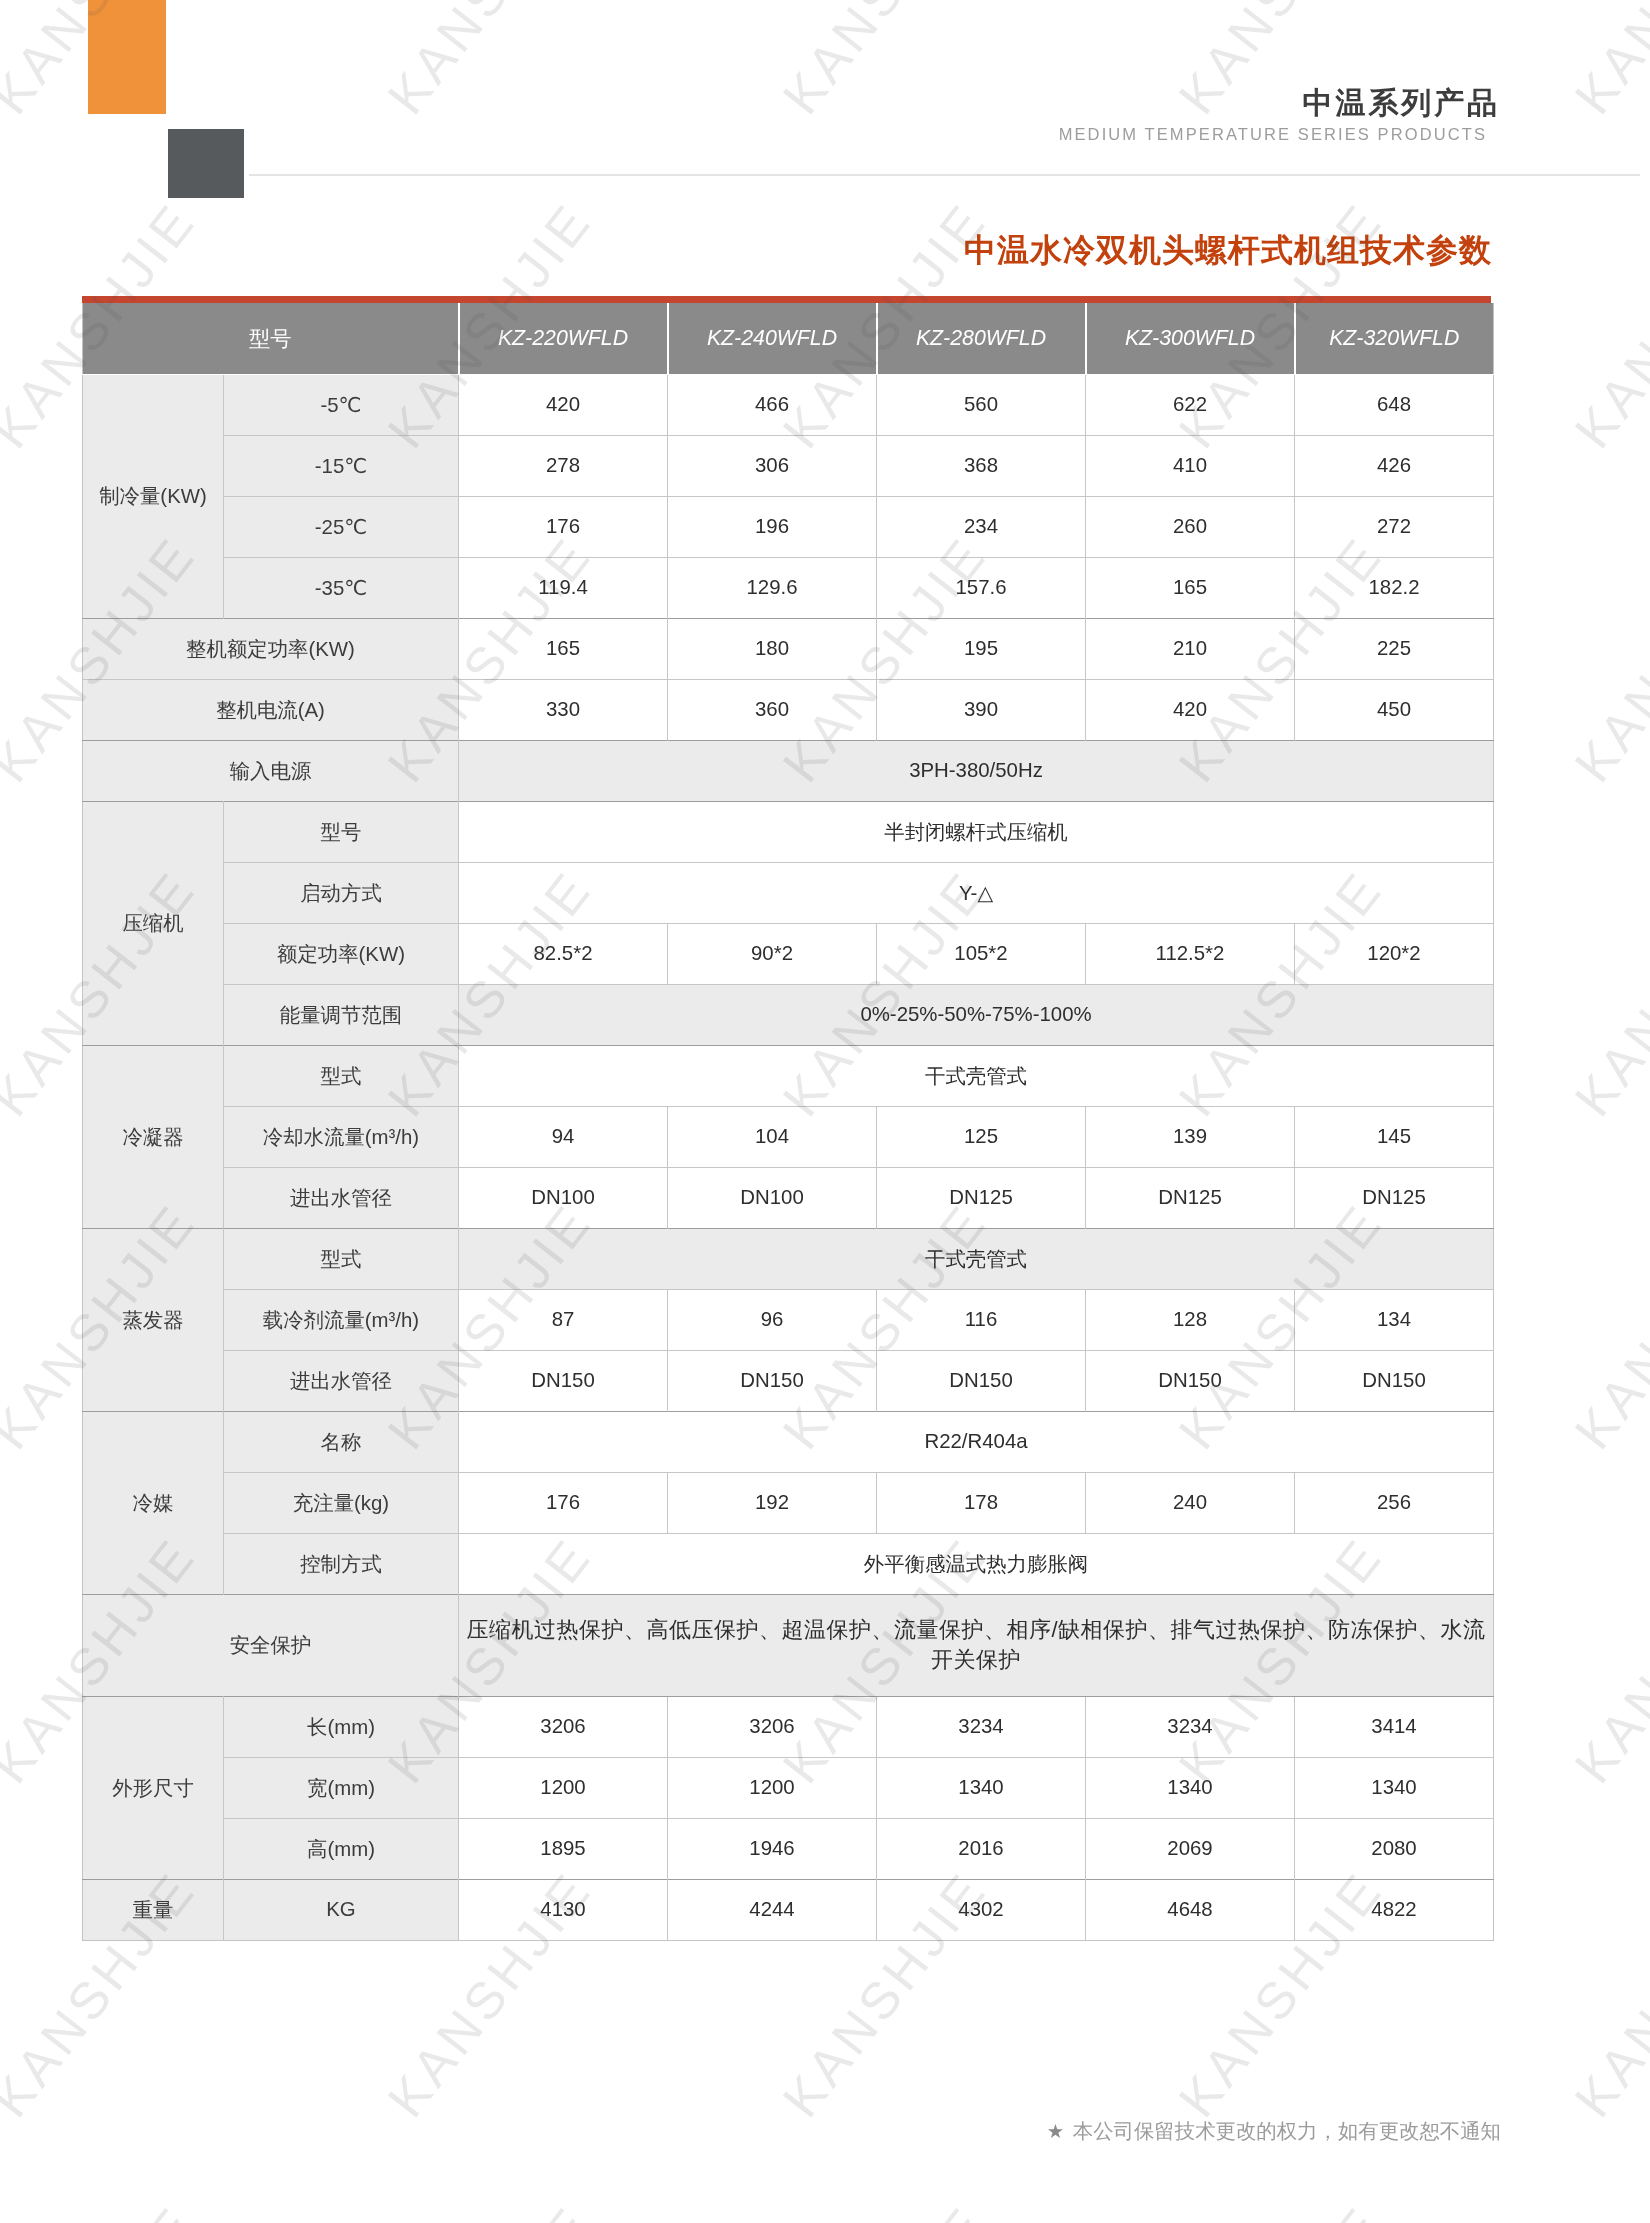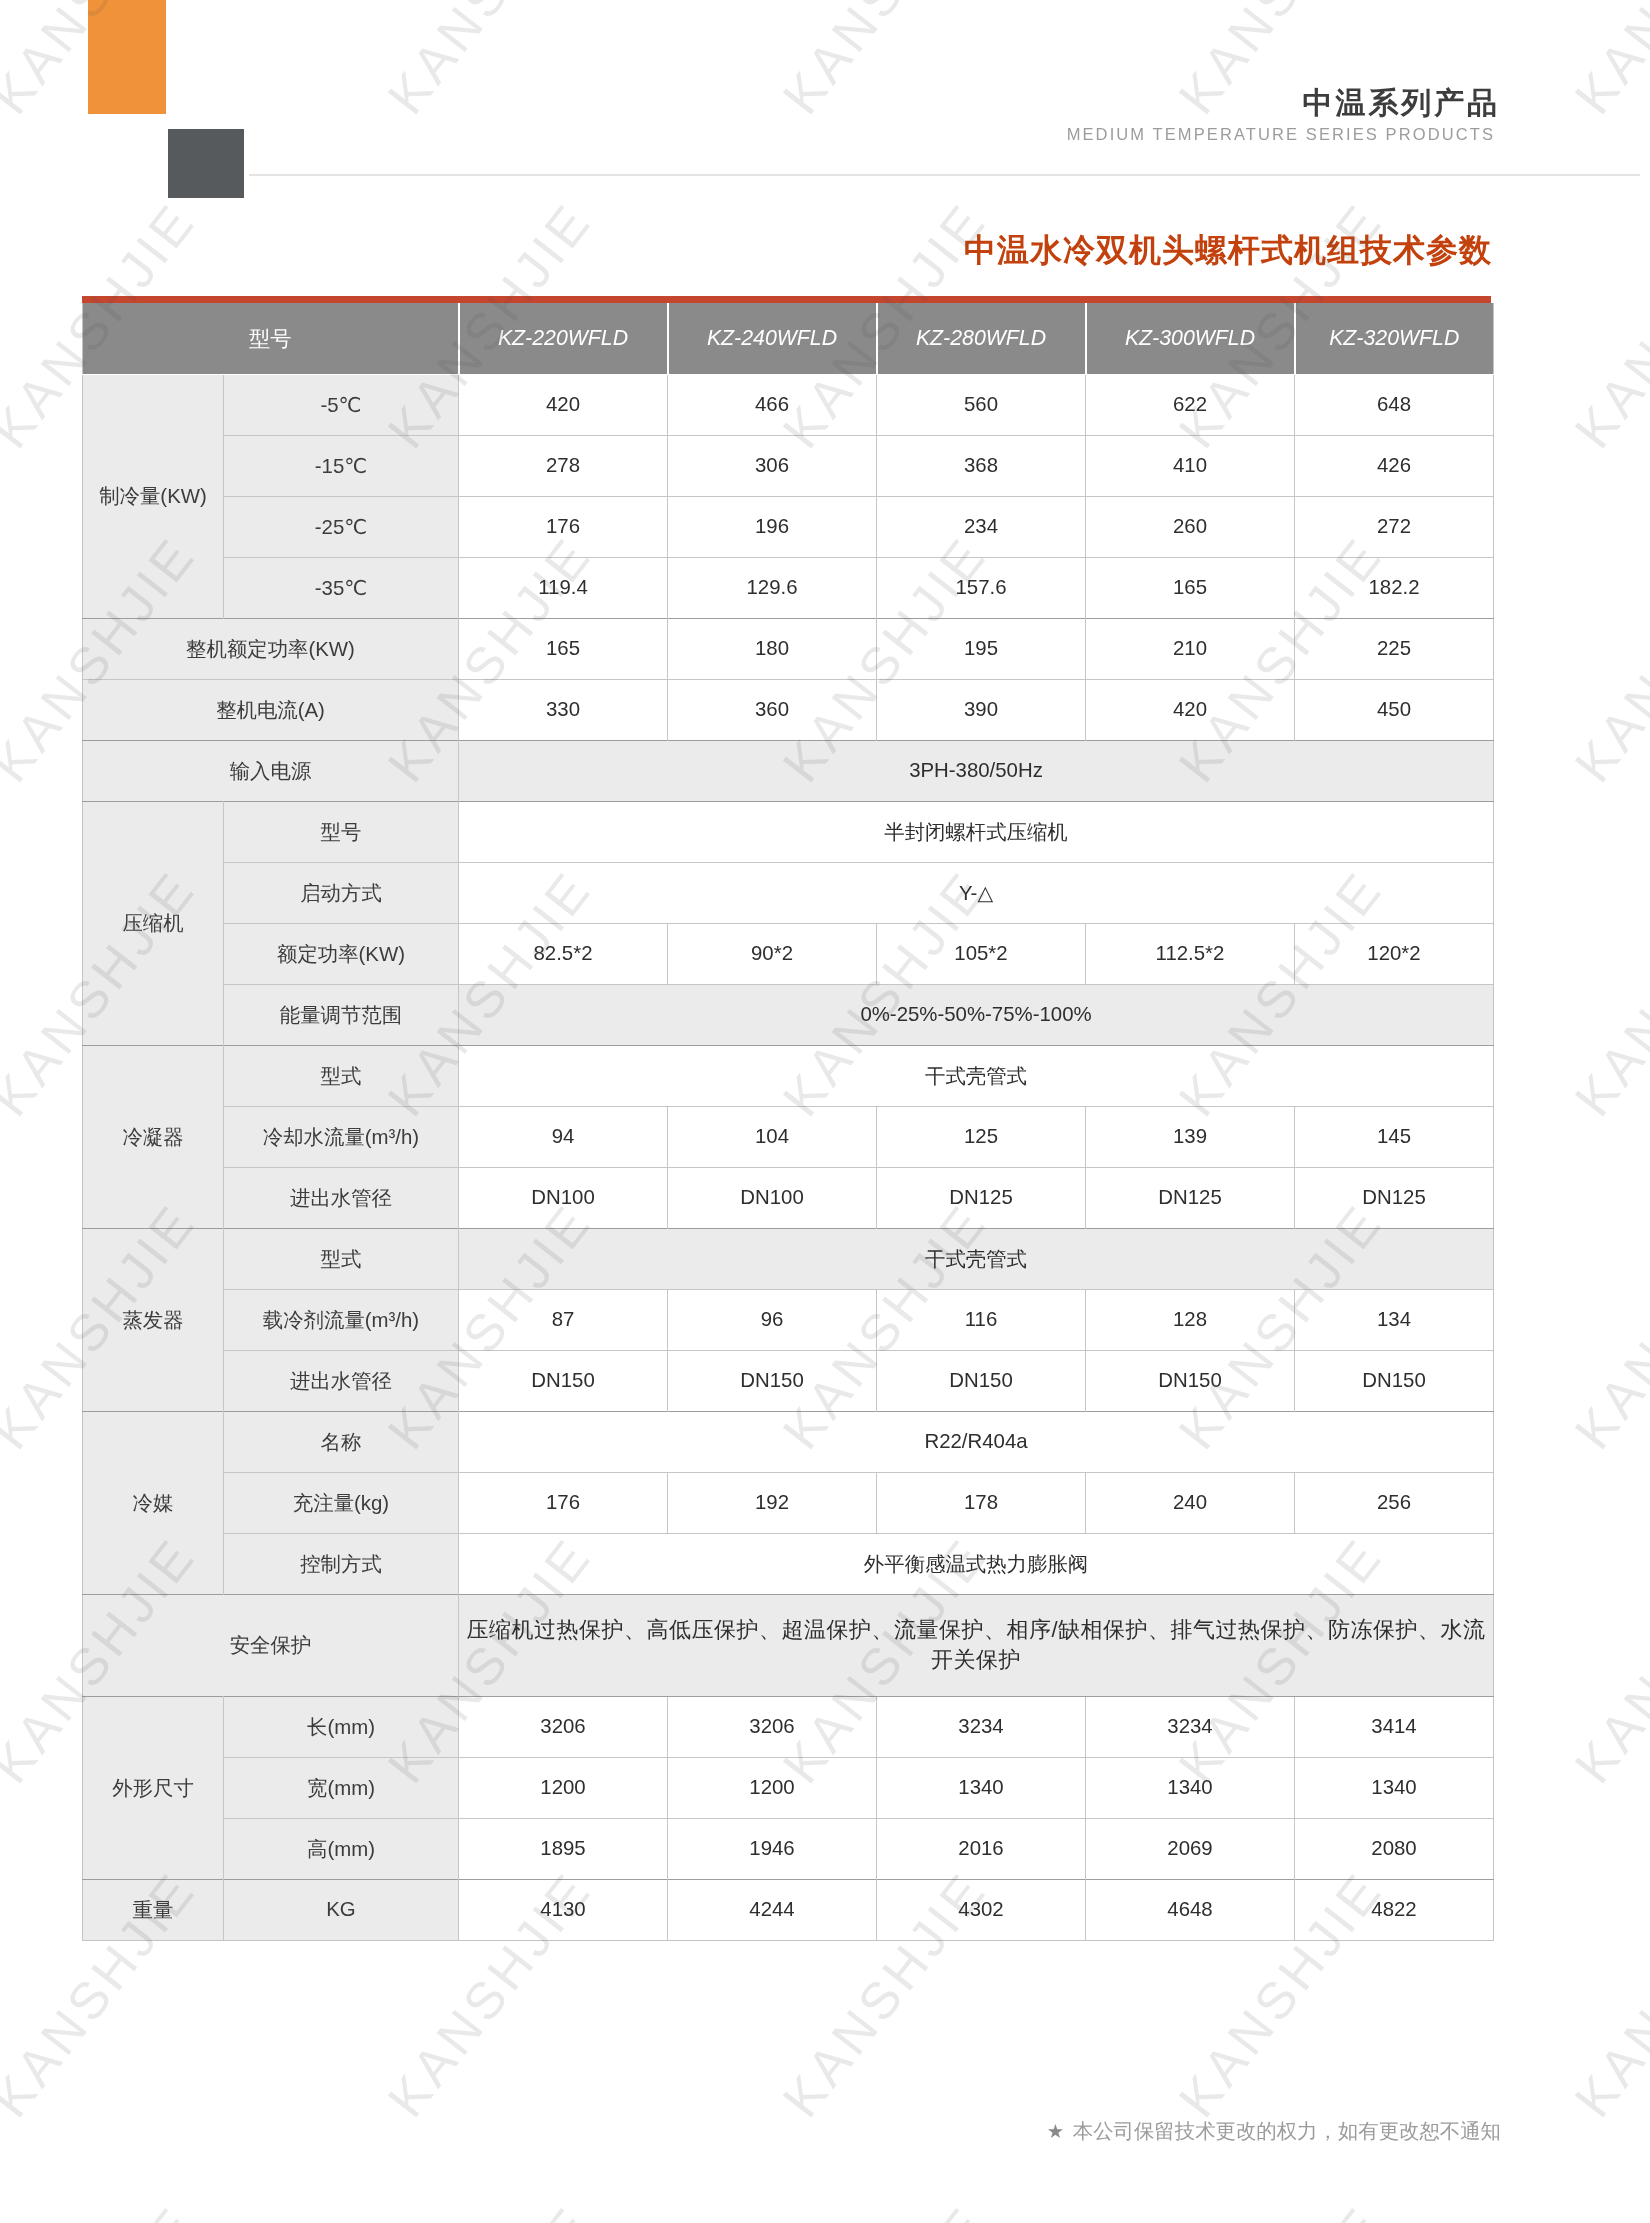--- a/index.html
+++ b/index.html
@@ -11,21 +11,21 @@
     overflow:hidden;
   }
   #page{position:absolute;left:0;top:0;width:1651px;height:2223px;background:#fff;}
 
   
   .orange-square{position:absolute;left:88px;top:0;width:78px;height:114px;background:var(--c-accent_orange,#f0923a);}
   .dark-square{position:absolute;left:168px;top:129px;width:76px;height:69px;background:var(--c-accent_dark,#565a5d);}
   .header-rule{position:absolute;left:249px;top:174px;width:1391px;height:1.9px;background:#e4e4e4;}
 
   .series-cn{position:absolute;right:151px;top:83px;font-size:30px;font-weight:bold;color:#3d3d3d;letter-spacing:2.9px;white-space:nowrap;}
-  .series-en{position:absolute;right:156px;top:125px;font-size:16.5px;color:#9c9c9c;letter-spacing:2.1px;white-space:nowrap;}
+  .series-en{position:absolute;right:164px;top:125px;font-size:16.5px;color:#9c9c9c;letter-spacing:2.1px;white-space:nowrap;}
 
   .table-title{position:absolute;right:159px;top:229px;font-size:32px;font-weight:bold;color:#c2410c;letter-spacing:1px;white-space:nowrap;}
 
   
   .red-bar{position:absolute;left:82px;top:296px;width:1409px;height:6.8px;background:var(--c-table_bar_red,#c5462e);}
   .spec-table{
     position:absolute;left:82px;top:303px;width:1409px;
     border-collapse:collapse;table-layout:fixed;
     border:1px solid #c4c4c4;border-top:none;
   }

